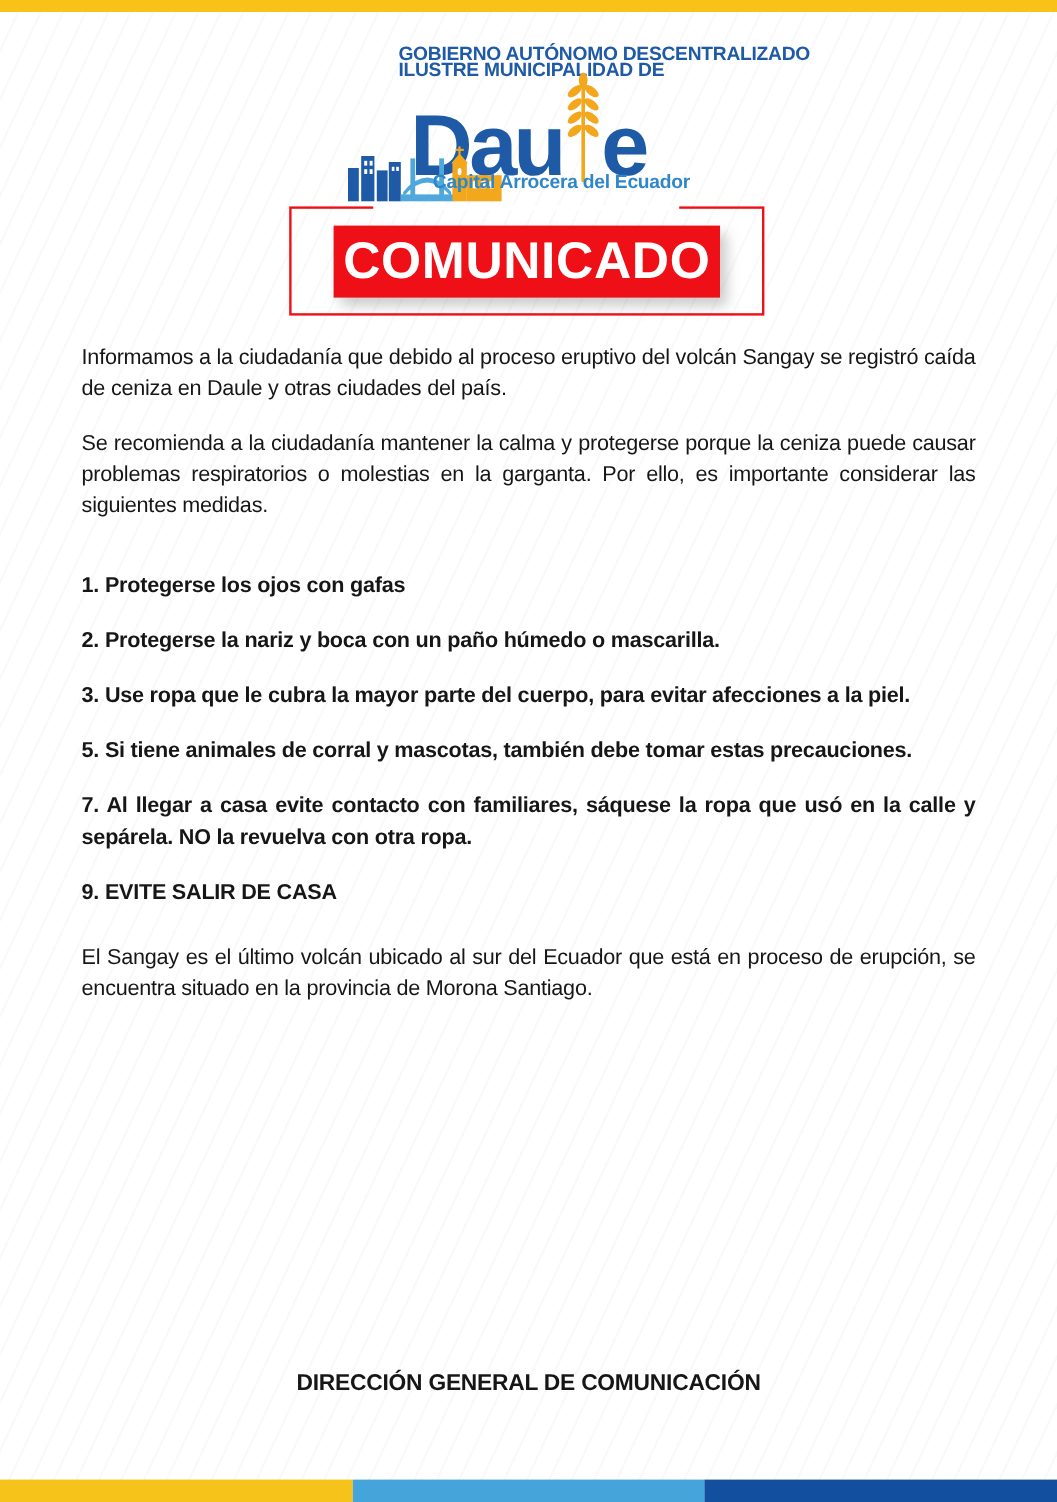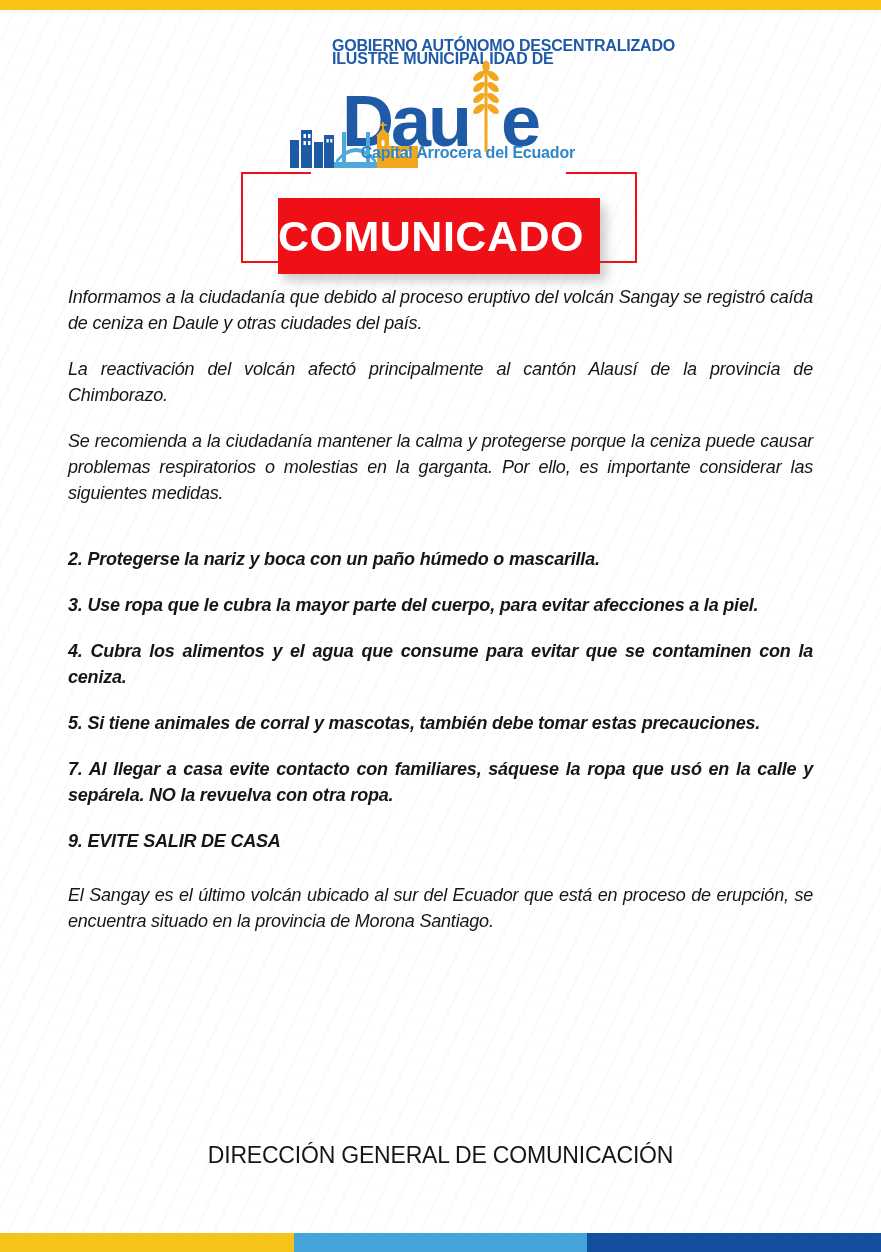--- a/index.html
+++ b/index.html
@@ -20,35 +20,35 @@
   .wordmark{position:absolute;top:20px;left:0;width:100%;text-align:center;white-space:nowrap;}
   .wordmark .wm{font-size:72px;line-height:1;font-weight:700;color:#1E5AA6;letter-spacing:-3px;}
   .wheat{display:inline-block;height:92px;width:30px;vertical-align:baseline;margin:0 0 -6px 2px;}
   .city{position:absolute;top:80px;left:20px;}
   .tagline{position:absolute;top:104px;right:35px;color:#2F86C8;font-weight:700;
            font-size:16px;letter-spacing:-0.2px;white-space:nowrap;}
 
   
   .frame{position:absolute;top:172px;left:241px;width:392px;height:87px;border:2px solid #EE1016;}
   .frame-gap{position:absolute;top:-3px;left:68px;width:255px;height:4px;background:#ffffff;}
-  .red-box{position:absolute;top:24px;left:35px;width:322px;height:76px;background:#EE1016;
+  .red-box{position:absolute;top:14px;left:35px;width:322px;height:60px;background:#EE1016;
            box-shadow:6px 7px 10px rgba(110,110,110,0.35);
-           display:flex;align-items:center;justify-content:flex-start;}
+           display:flex;align-items:center;justify-content:center;}
   .red-box span{color:#ffffff;font-weight:700;font-size:43px;letter-spacing:0.5px;}
 
   
   .content{position:absolute;top:284px;left:68px;width:745px;
-           font-size:18px;line-height:26px;letter-spacing:-0.2px;text-align:justify;font-style:italic;}
+           font-size:18px;line-height:26px;letter-spacing:-0.2px;text-align:justify;}
   .content p{margin:0 0 20px 0;}
   .content p.last-par{margin-bottom:40px;}
   .measure{font-weight:700;margin:0 0 8px 0;}
   .closing{margin-top:28px !important;}
 
   .footer-title{position:absolute;top:1142px;left:0;width:100%;text-align:center;
-                font-weight:400;font-size:23px;letter-spacing:-0.2px;}
+                font-weight:700;font-size:19px;letter-spacing:-0.2px;}
 
   .bottom-bar{position:absolute;bottom:0;left:0;width:100%;height:19px;display:flex;}
   .bottom-bar .seg{flex:1 1 0;}
   .seg-yellow{background:#F6C31A;}
   .seg-lblue{background:#45A4D9;}
   .seg-dblue{background:#134F9F;}
 </style>
 </head>
 <body>
 
@@ -117,26 +117,25 @@
 
   <div class="frame">
     <div class="frame-gap"></div>
     <div class="red-box">
       <span>COMUNICADO</span>
     </div>
   </div>
 
   <div class="content">
     <p>Informamos a la ciudadanía que debido al proceso eruptivo del volcán Sangay se registró caída de ceniza en Daule y otras ciudades del país.</p>
-    <p>La reactivación del volcán afectó principalmente al cantón Alausí de la provincia de Chimborazo.</p>
     <p class="last-par">Se recomienda a la ciudadanía mantener la calma y protegerse porque la ceniza puede causar problemas respiratorios o molestias en la garganta. Por ello, es importante considerar las siguientes medidas.</p>
 
+    <p class="measure">1. Protegerse los ojos con gafas</p>
     <p class="measure">2. Protegerse la nariz y boca con un paño húmedo o mascarilla.</p>
     <p class="measure">3. Use ropa que le cubra la mayor parte del cuerpo, para evitar afecciones a la piel.</p>
-    <p class="measure">4. Cubra los alimentos y el agua que consume para evitar que se contaminen con la ceniza.</p>
     <p class="measure">5. Si tiene animales de corral y mascotas, también debe tomar estas precauciones.</p>
     <p class="measure">7. Al llegar a casa evite contacto con familiares, sáquese la ropa que usó en la calle y sepárela. NO la revuelva con otra ropa.</p>
     <p class="measure">9. EVITE SALIR DE CASA</p>
 
     <p class="closing">El Sangay es el último volcán ubicado al sur del Ecuador que está en proceso de erupción, se encuentra situado en la provincia de Morona Santiago.</p>
   </div>
 
   <div class="footer-title">DIRECCIÓN GENERAL DE COMUNICACIÓN</div>
 
   <div class="bottom-bar">

